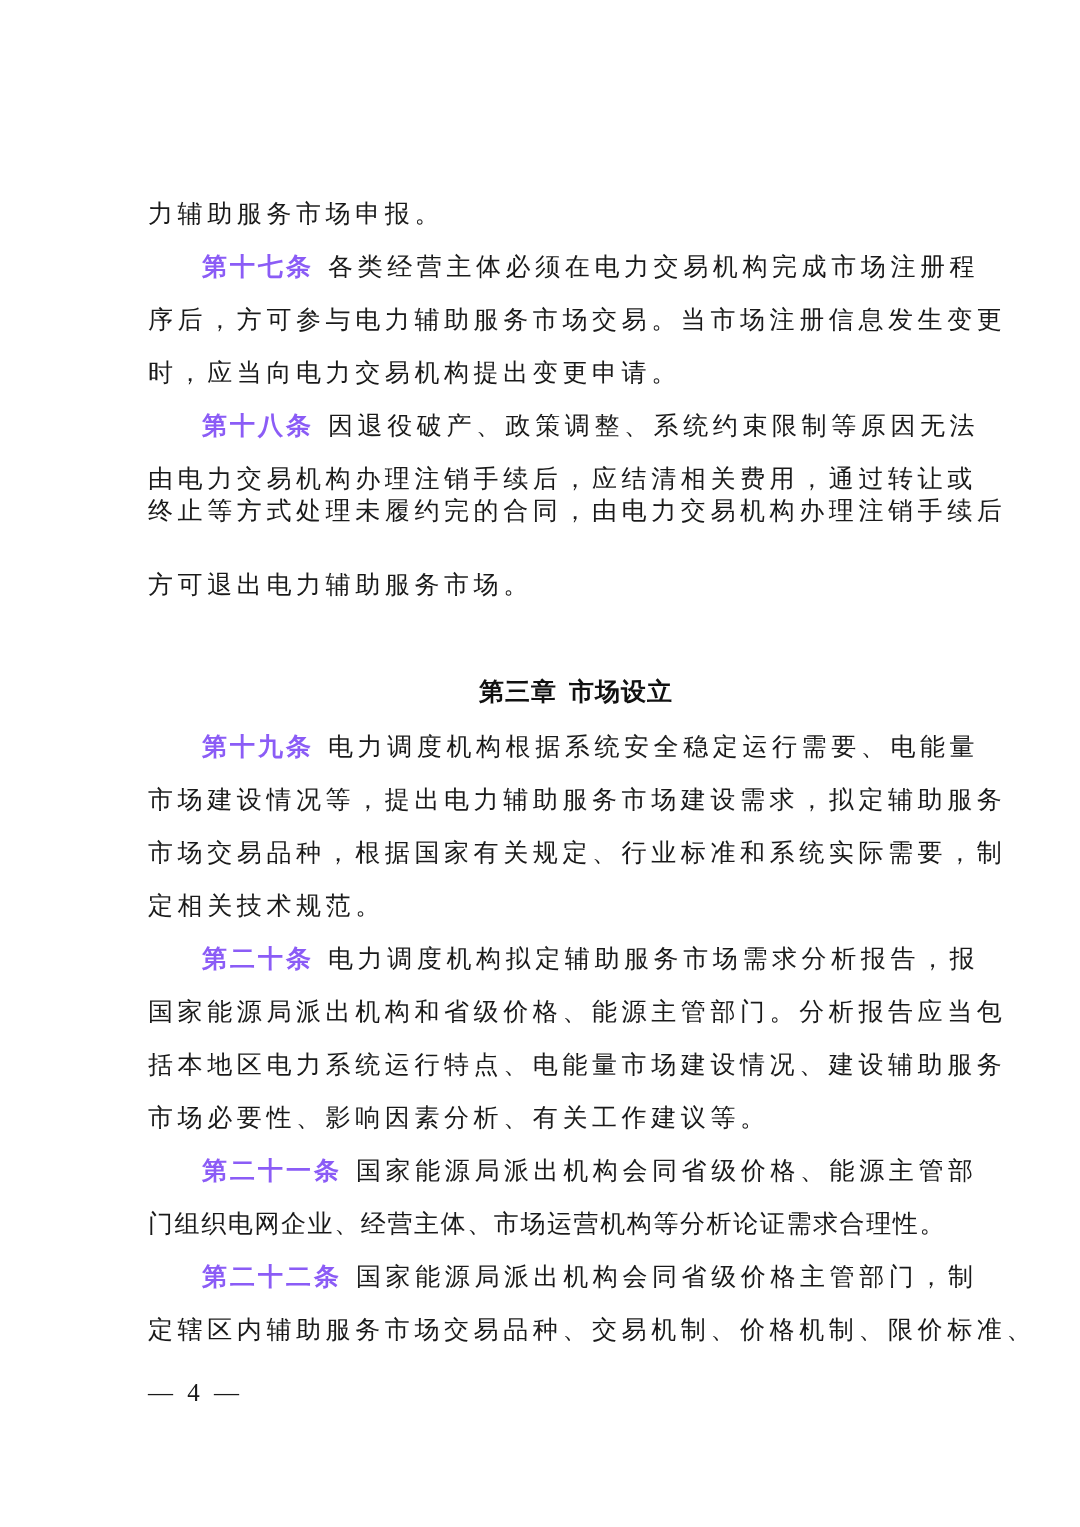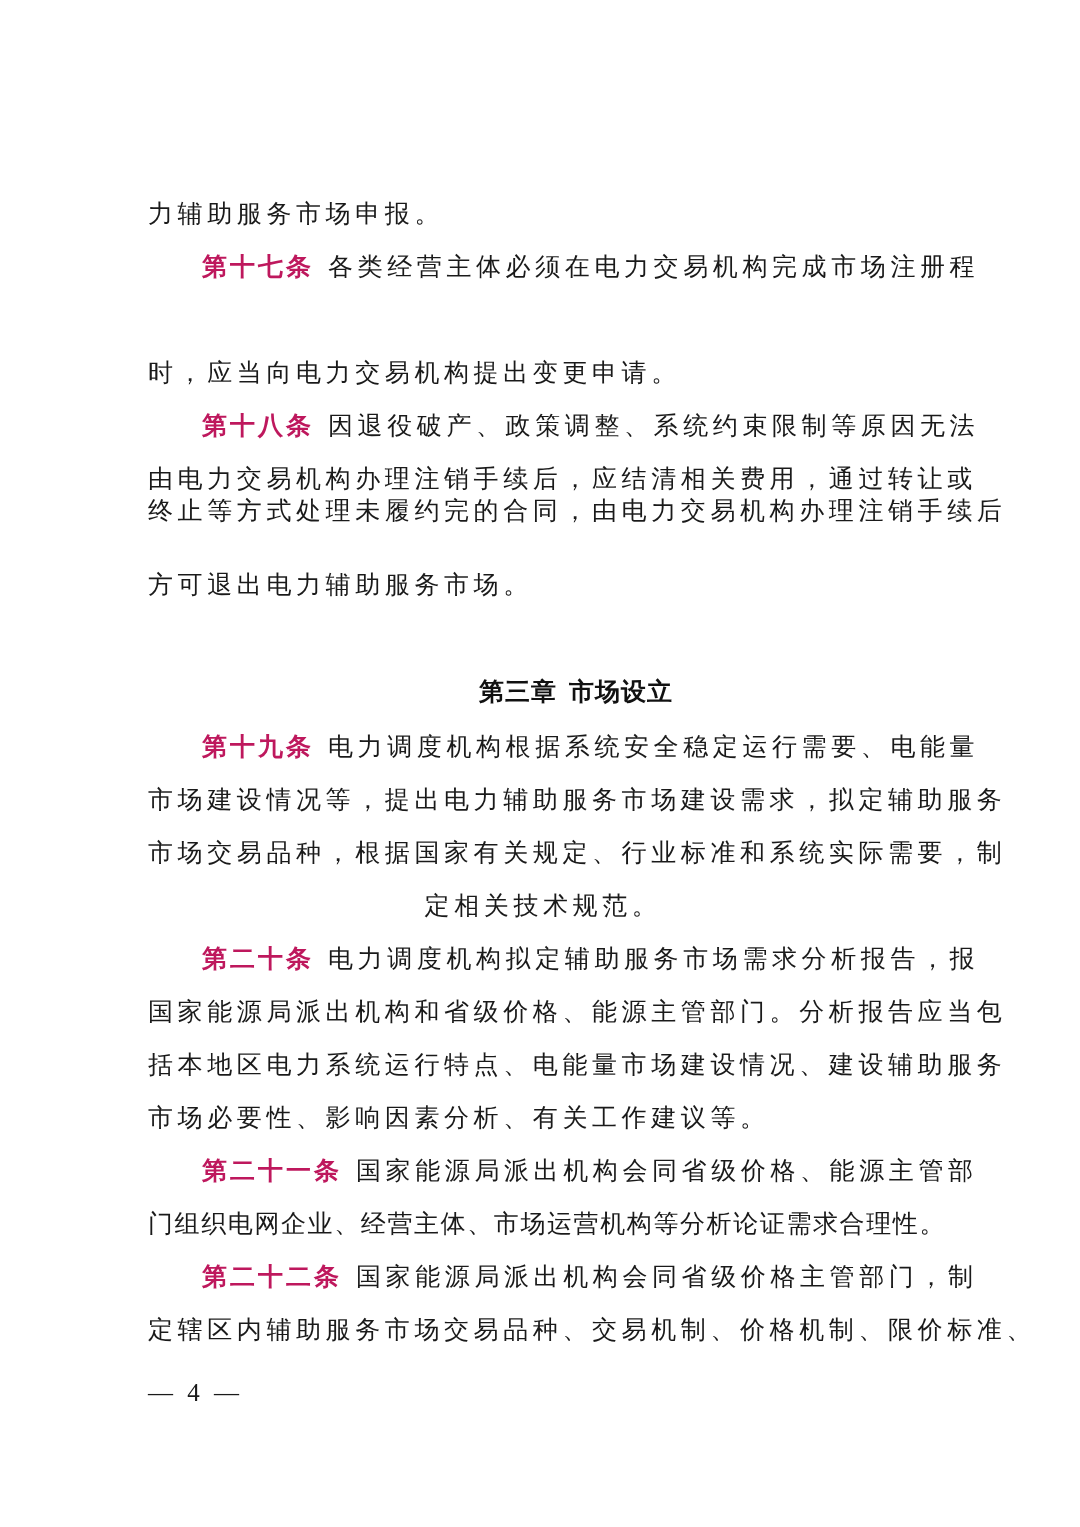--- a/index.html
+++ b/index.html
@@ -33,21 +33,21 @@
     }
     .line.indent {
       left: 202px;
       width: 736px;
     }
     .art {
       font-family: "DejaVu Sans", "Liberation Sans", sans-serif;
       font-weight: bold;
       letter-spacing: 3px;
       margin-right: 14px;
-      color: #be185d;
+      color: #8b5cf6;
     }
     .chapter {
       position: absolute;
       left: 0;
       width: 1080px;
       text-align: center;
       font-family: "DejaVu Sans", "Liberation Sans", sans-serif;
       font-weight: bold;
       font-size: 25px;
       line-height: 30px;
@@ -67,33 +67,34 @@
     }
   </style>
 </head>
 <body>
 
 <div class="page">
 
   <div class="line" style="top:199px;">力辅助服务市场申报。</div>
 
   <div class="line indent" style="top:252px;"><span class="art">第十七条</span><span>各类经营主体必须在电力交易机构完成市场注册程</span></div>
+  <div class="line" style="top:305px;">序后，方可参与电力辅助服务市场交易。当市场注册信息发生变更</div>
   <div class="line" style="top:358px;">时，应当向电力交易机构提出变更申请。</div>
 
   <div class="line indent" style="top:411px;"><span class="art">第十八条</span><span>因退役破产、政策调整、系统约束限制等原因无法</span></div>
   <div class="line" style="top:464px;">由电力交易机构办理注销手续后，应结清相关费用，通过转让或</div>
   <div class="line" style="top:496px;">终止等方式处理未履约完的合同，由电力交易机构办理注销手续后</div>
   <div class="line" style="top:570px;">方可退出电力辅助服务市场。</div>
 
   <div class="chapter" style="top:677px;margin-left:36px;"><span>第三章</span><span class="sep"></span><span>市场设立</span></div>
 
   <div class="line indent" style="top:732px;"><span class="art">第十九条</span><span>电力调度机构根据系统安全稳定运行需要、电能量</span></div>
   <div class="line" style="top:785px;">市场建设情况等，提出电力辅助服务市场建设需求，拟定辅助服务</div>
   <div class="line" style="top:838px;">市场交易品种，根据国家有关规定、行业标准和系统实际需要，制</div>
-  <div class="line" style="top:891px;text-align:center;">定相关技术规范。</div>
+  <div class="line" style="top:891px;">定相关技术规范。</div>
 
   <div class="line indent" style="top:944px;"><span class="art">第二十条</span><span>电力调度机构拟定辅助服务市场需求分析报告，报</span></div>
   <div class="line" style="top:997px;">国家能源局派出机构和省级价格、能源主管部门。分析报告应当包</div>
   <div class="line" style="top:1103px;">市场必要性、影响因素分析、有关工作建议等。</div>
   <div class="line" style="top:1050px;">括本地区电力系统运行特点、电能量市场建设情况、建设辅助服务</div>
 
   <div class="line indent" style="top:1156px;"><span class="art">第二十一条</span><span>国家能源局派出机构会同省级价格、能源主管部</span></div>
   <div class="line" style="top:1209px; letter-spacing:1.6px;">门组织电网企业、经营主体、市场运营机构等分析论证需求合理性。</div>
 
   <div class="line indent" style="top:1262px;"><span class="art">第二十二条</span><span>国家能源局派出机构会同省级价格主管部门，制</span></div>

